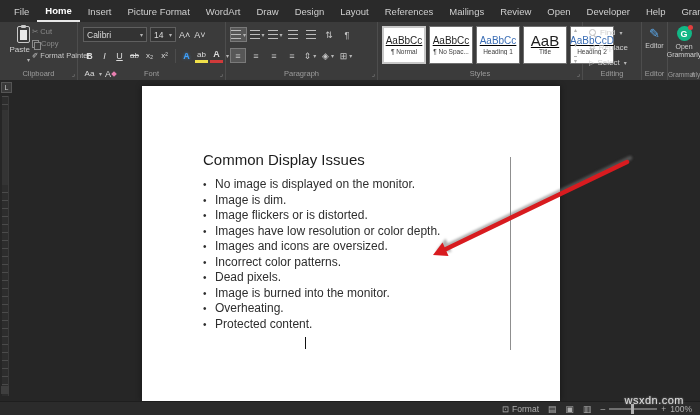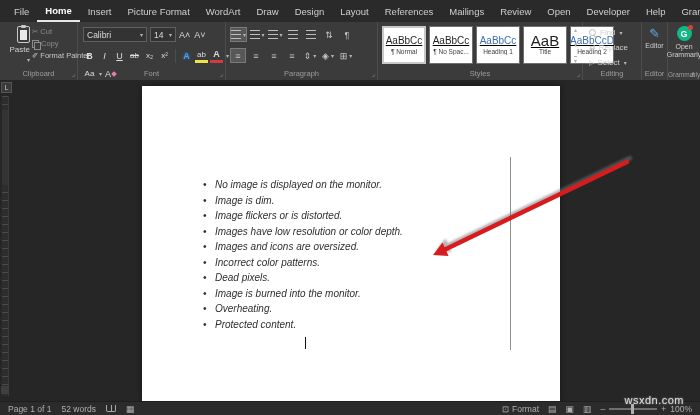--- a/index.html
+++ b/index.html
@@ -92,22 +92,22 @@
   .tabsel { position:absolute; left:1px; top:2px; width:11px; height:11px; background:#3a3a3a;
     border:1px solid #555; color:#c8c8c8; font-size:7px; display:flex; align-items:center; justify-content:center; }
   .vruler { position:absolute; left:2px; top:16px; width:7px; height:300px; background:#2d2d2d;
     border-right:1px solid #3a3a3a;
     background-image:repeating-linear-gradient(to bottom,#4a4a4a 0 1px,transparent 1px 8px); }
   .vruler::before { content:""; position:absolute; left:0; top:14px; width:100%; height:75px; background:#343434; }
   .page { position:absolute; left:142px; top:6px; width:418px; height:315px; background:#ffffff;
     box-shadow:0 0 6px rgba(0,0,0,.45); }
   .doc-title { position:absolute; left:61px; top:65px; font-size:15px; color:#1c1c1c; }
   .doc-list { position:absolute; left:61px; top:91px; list-style:none; }
-  .doc-list li { font-size:10px; color:#2e2e2e; height:15.5px; line-height:15.5px;
-    padding-left:12px; position:relative; white-space:nowrap;font-style:italic; }
+  .doc-list li { font-size:12px; color:#2e2e2e; height:15.5px; line-height:15.5px;
+    padding-left:12px; position:relative; white-space:nowrap; }
   .doc-list li::before { content:"•"; position:absolute; left:0; top:0; font-size:10px; color:#2e2e2e; }
   .doc-vline { position:absolute; left:368px; top:71px; width:1px; height:193px; background:#8f8f8f; }
   .caret-bar { position:absolute; left:163px; top:251px; width:1px; height:12px; background:#111; }
   .hscroll-nub { position:absolute; left:1px; top:306px; width:8px; height:8px; background:#3f3f3f; }
 
   
   .overlay { position:absolute; left:0; top:0; width:700px; height:415px; pointer-events:none; }
 
   
   .statusbar { position:absolute; left:0; top:401px; width:700px; height:14px; background:#2b2b2b;
@@ -336,20 +336,21 @@
 
     <div class="collapse-chev">∧</div>
   </div>
 
   <div class="docarea">
     <div class="tabsel">L</div>
     <div class="vruler"></div>
     <div class="hscroll-nub"></div>
 
     <div class="page">
+      <div class="doc-title">Common Display Issues</div>
       <ul class="doc-list">
 
       <li>No image is displayed on the monitor.</li>
           <li>Image is dim.</li>
           <li>Image flickers or is distorted.</li>
           <li>Images have low resolution or color depth.</li>
           <li>Images and icons are oversized.</li>
           <li>Incorrect color patterns.</li>
           <li>Dead pixels.</li>
           <li>Image is burned into the monitor.</li>
@@ -360,26 +361,20 @@
       <div class="caret-bar"></div>
     </div>
   </div>
 
   <svg class="overlay" viewBox="0 0 700 415" style="filter:drop-shadow(3px -4px 1px rgba(115,115,115,0.55));">
     <line x1="627" y1="162" x2="444" y2="250" stroke="#d81b1f" stroke-width="4.5" stroke-linecap="round"></line>
     <polygon points="433,255 442.5,242.5 448.5,256" fill="#d81b1f"></polygon>
   </svg>
 
   <div class="statusbar">
-    <div class="left">
-      <span>Page 1 of 1</span>
-      <span>52 words</span>
-      <span class="icon-book"></span>
-      <span class="viewico">▦</span>
-    </div>
     <div class="right">
       <span style="display:flex;align-items:center;gap:3px;">
         <span>⊡</span>
         <span>Format</span>
       </span>
       <span class="viewico">▤</span>
       <span class="viewico">▣</span>
       <span class="viewico">▥</span>
       <span class="zoomctl">
         <span>–</span>

